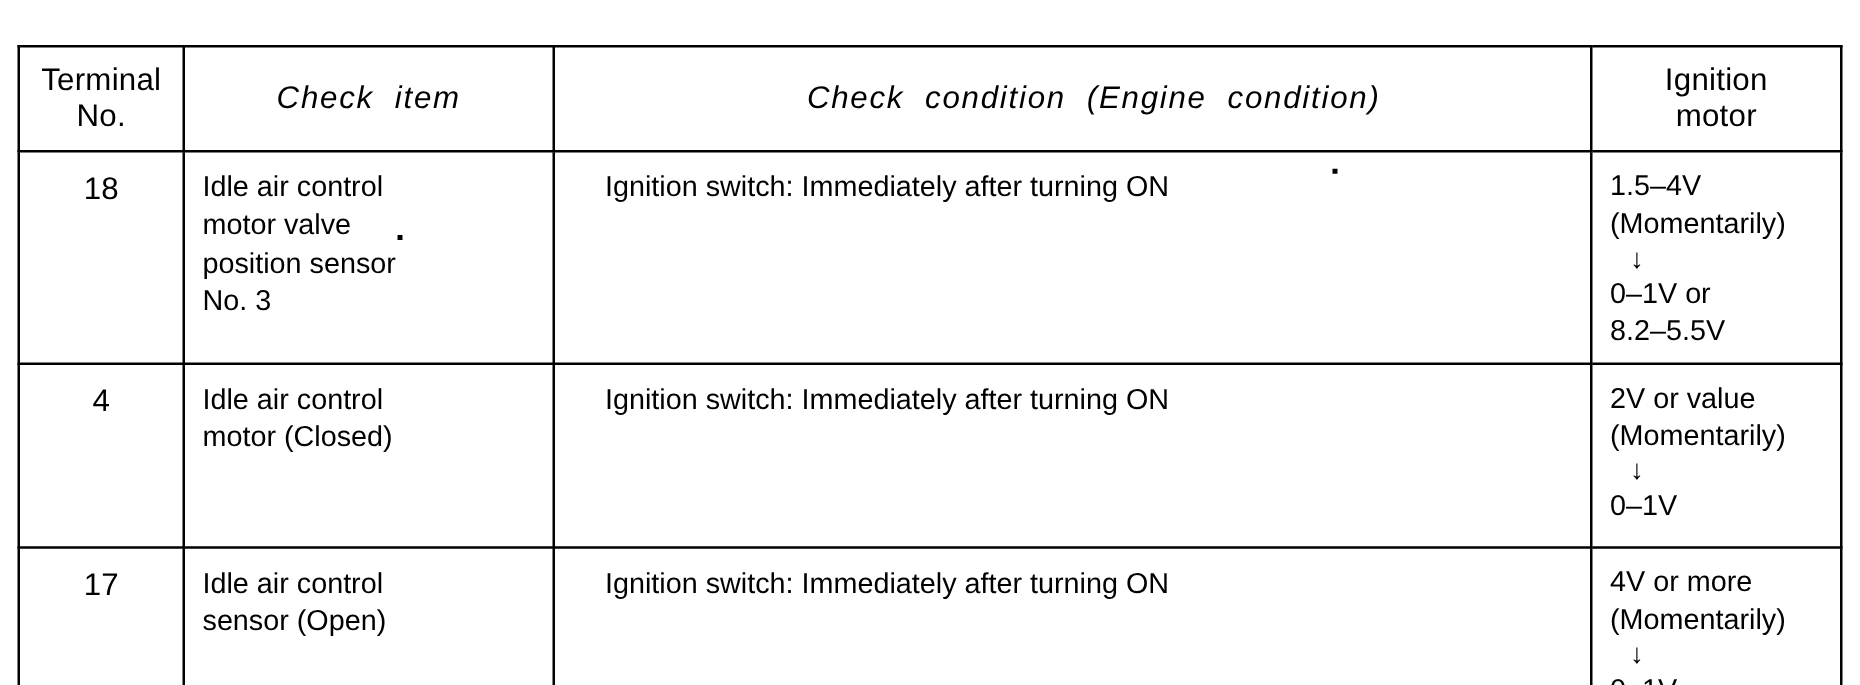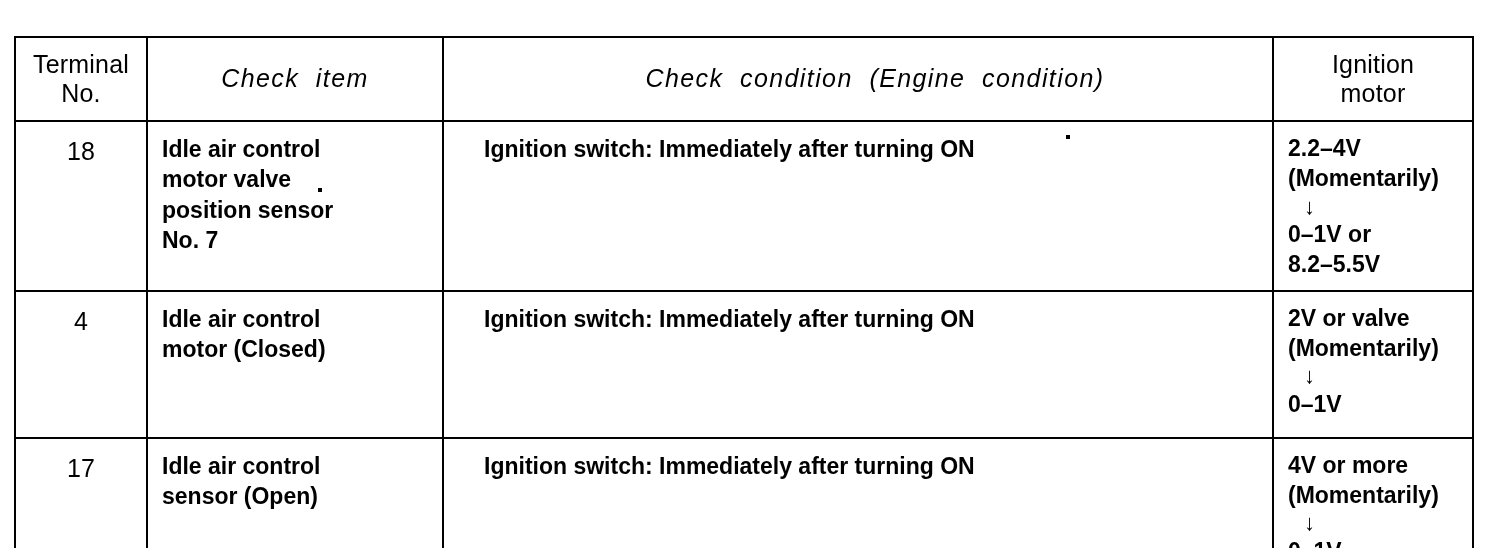--- a/index.html
+++ b/index.html
@@ -117,21 +117,20 @@
     line-height: 1.30;
   }
 
   tbody tr.row-1 td { height: 144px; }
   tbody tr.row-2 td { height: 122px; }
   tbody tr.row-3 td { height: 140px; }
 
   .txt-line {
     display: block;
     white-space: pre;
-    font-weight: bold;
   }
 
   .arrow-line {
     display: block;
     font-size: 22px;
     line-height: 1.05;
     padding-left: 16px;
     margin: 1px 0 2px 0;
   }
 
@@ -178,45 +177,45 @@
     </thead>
 
     <tbody>
 
       <tr class="row-1">
         <td class="col-term">18</td>
         <td class="col-item">
           <span class="txt-line">Idle air control</span>
           <span class="txt-line">motor valve</span>
           <span class="txt-line">position sensor</span>
-          <span class="txt-line">No. 7</span>
+          <span class="txt-line">No. 3</span>
         </td>
         <td class="col-cond">
           <span class="txt-line">Ignition switch: Immediately after turning ON</span>
         </td>
         <td class="col-std">
-          <span class="txt-line">2.2–4V</span>
+          <span class="txt-line">1.5–4V</span>
           <span class="txt-line">(Momentarily)</span>
           <span class="arrow-line">↓</span>
           <span class="txt-line">0–1V or</span>
           <span class="txt-line">8.2–5.5V</span>
         </td>
       </tr>
 
       <tr class="row-2">
         <td class="col-term">4</td>
         <td class="col-item">
           <span class="txt-line">Idle air control</span>
           <span class="txt-line">motor (Closed)</span>
         </td>
         <td class="col-cond">
           <span class="txt-line">Ignition switch: Immediately after turning ON</span>
         </td>
         <td class="col-std">
-          <span class="txt-line">2V or valve</span>
+          <span class="txt-line">2V or value</span>
           <span class="txt-line">(Momentarily)</span>
           <span class="arrow-line">↓</span>
           <span class="txt-line">0–1V</span>
         </td>
       </tr>
 
       <tr class="row-3">
         <td class="col-term">17</td>
         <td class="col-item">
           <span class="txt-line">Idle air control</span>

